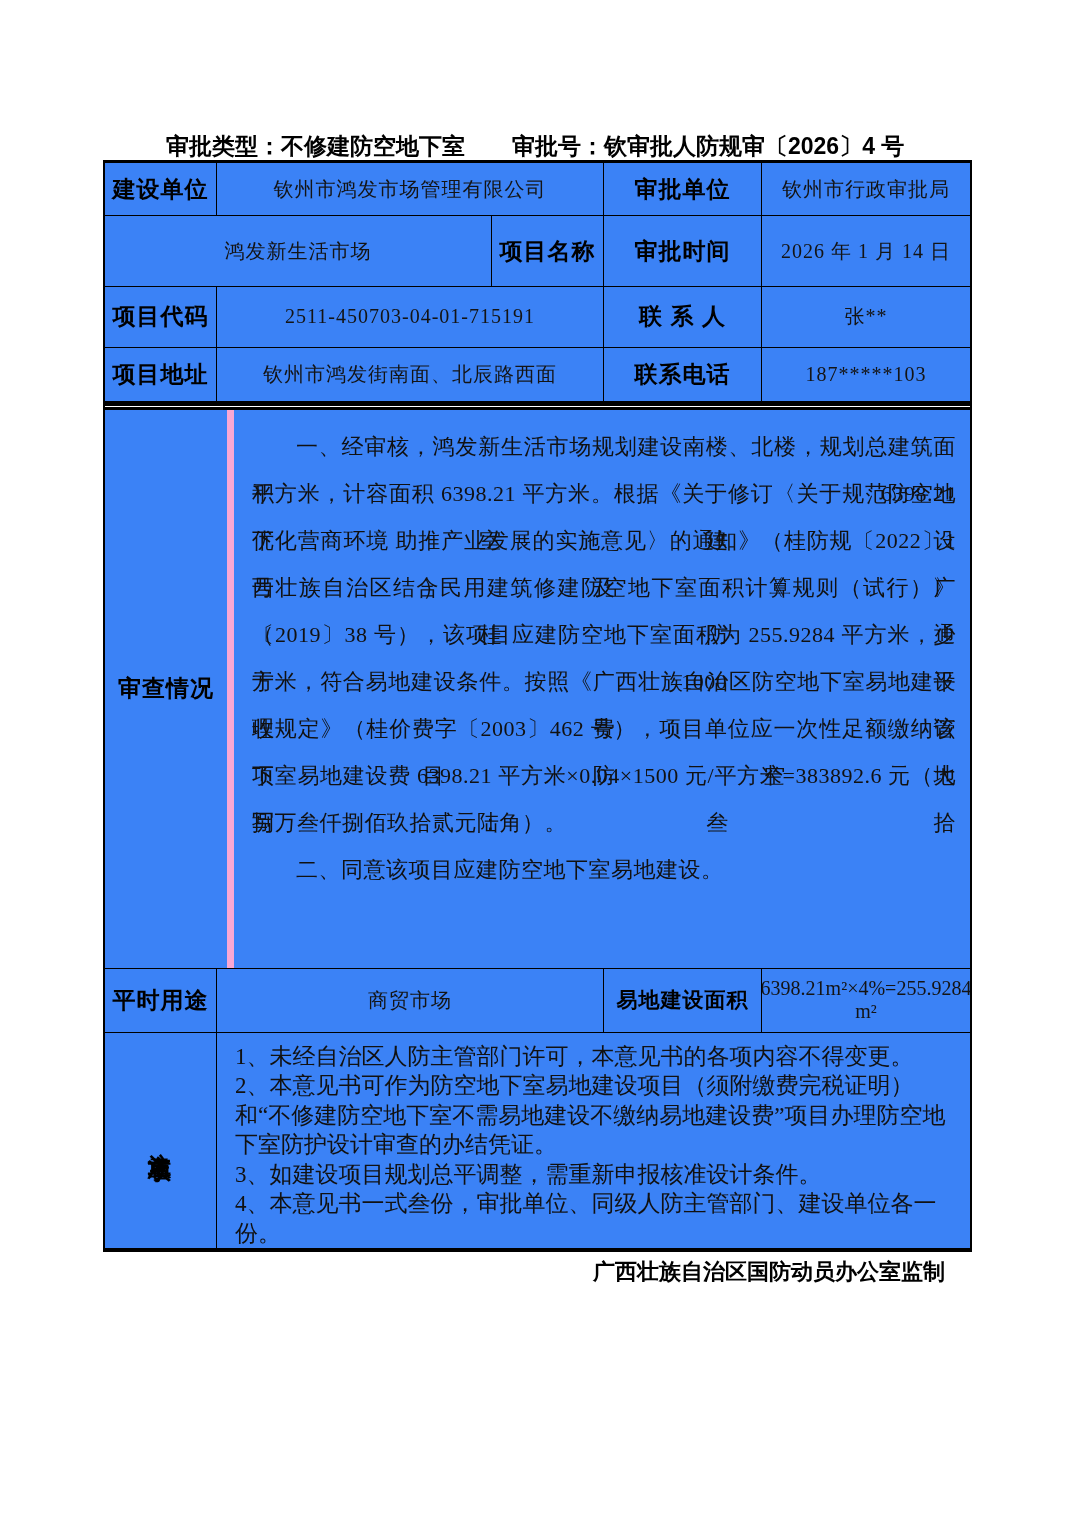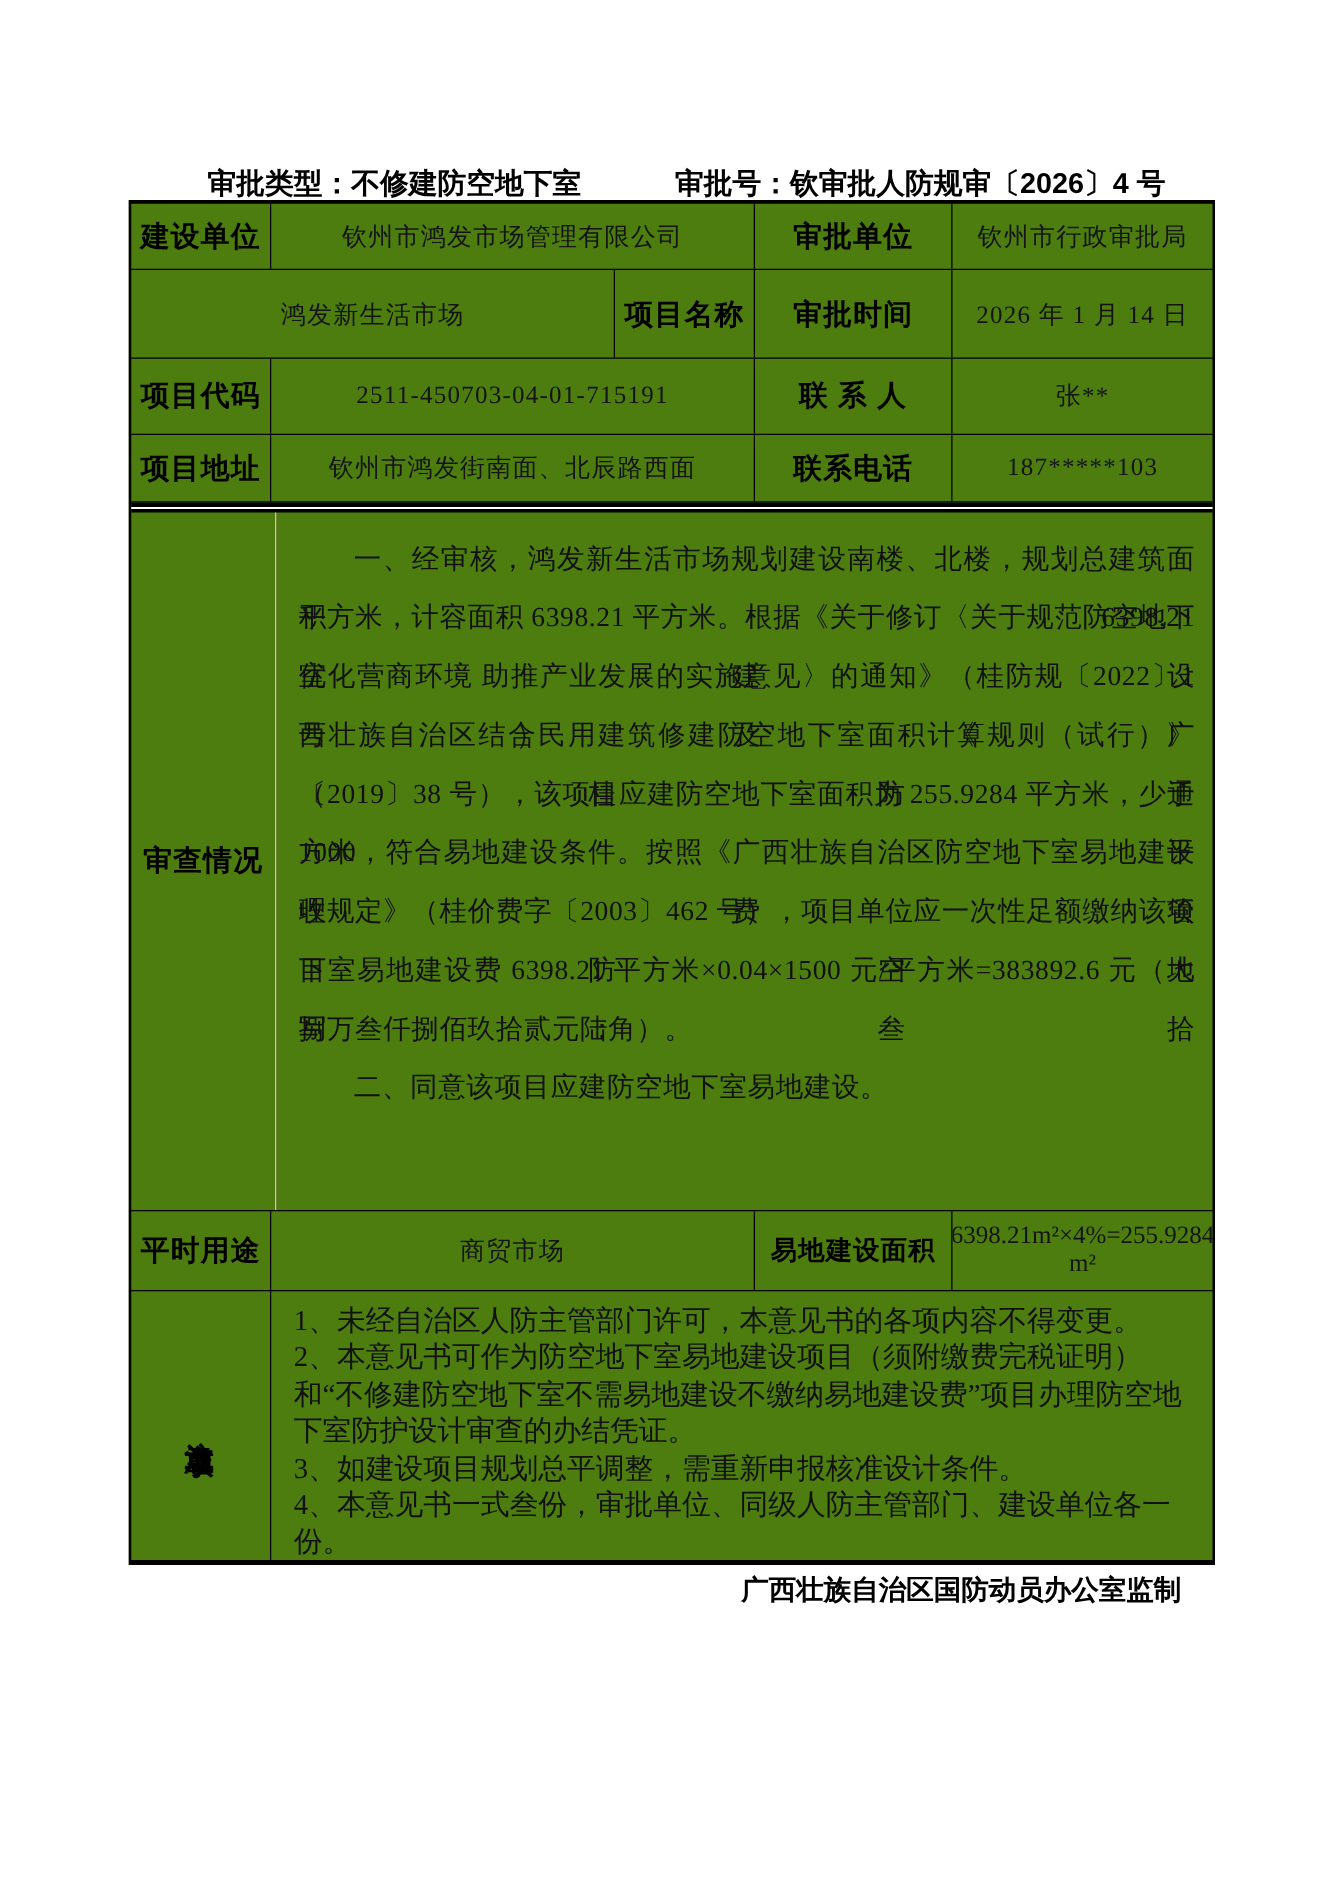--- a/index.html
+++ b/index.html
@@ -5,46 +5,46 @@
   * { margin:0; padding:0; box-sizing:border-box; }
   html,body { background:#ffffff; }
   .page {
     position:relative; width:1074px; height:1520px; background:#ffffff;
     font-family:"Liberation Serif","DejaVu Serif",serif; color:#000;
     overflow:hidden;
   }
   .hdr { position:absolute; top:131px; font-size:23px; font-weight:bold;
          font-family:"Liberation Sans","DejaVu Sans",sans-serif; white-space:nowrap; }
   .hdr-type { left:166px; }
-  .hdr-no   { left:540px; }
+  .hdr-no   { left:512px; }
 
   .doc-table {
     position:absolute; left:103px; top:160px; width:869px; height:1092px;
     border:2px solid #000; border-top-width:3px; border-bottom-width:4px;
-    display:flex; flex-direction:column; background:#4d7c0f;
+    display:flex; flex-direction:column; background:#3b82f6;
   }
   .t-row { display:flex; border-bottom:1px solid #000; width:100%; }
   .t-row.no-border { border-bottom:none; }
   .cell { display:flex; align-items:center; justify-content:center;
           text-align:center; overflow:hidden; }
   .c-l1 { width:112px; border-right:1px solid #000; }
   .c-v1 { width:387px; border-right:1px solid #000; }
   .c-l2 { width:158px; border-right:1px solid #000; }
   .c-v2 { flex:1; }
   .lbl  { font-family:"Liberation Sans","DejaVu Sans",sans-serif;
           font-weight:bold; font-size:23px; letter-spacing:1px; }
   .val  { font-size:20px; color:#141414; letter-spacing:1px; }
 
   .r1 { height:57px; } .r2 { height:76px; } .r3 { height:65px; } .r4 { height:58px; }
 
   .sep { height:8px; width:100%; flex:none;
          background:linear-gradient(#000 0 4px, #fff 4px 5px, #000 5px 8px); }
 
   .review-row { height:600px; }
-  .review-label { width:116px; border-right:1px solid #f9a8d4; }
+  .review-label { width:129px; border-right:7px solid #f9a8d4; }
   .review-body {
     flex:1; padding:13px 14px 0 18px; font-size:22px; color:#111;
   }
   .bline { height:47px; line-height:47px; white-space:nowrap; letter-spacing:0.5px; }
   .bline.just { white-space:normal; text-align:justify; text-align-last:justify; }
   .bline.indent { text-indent:44px; }
 
   .usage-row { height:68px; }
 
   .notes-row { flex:1; }

